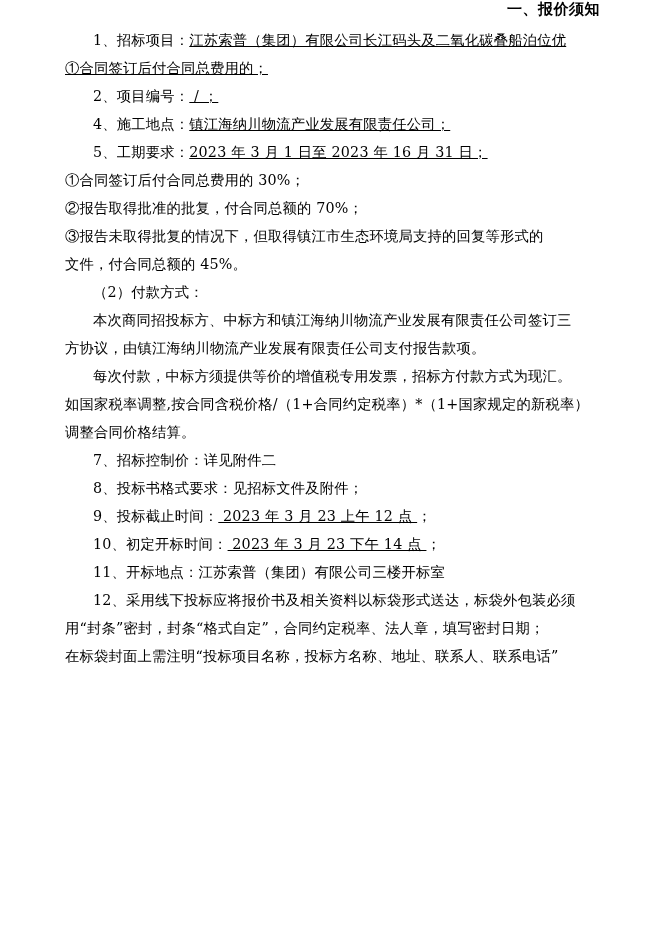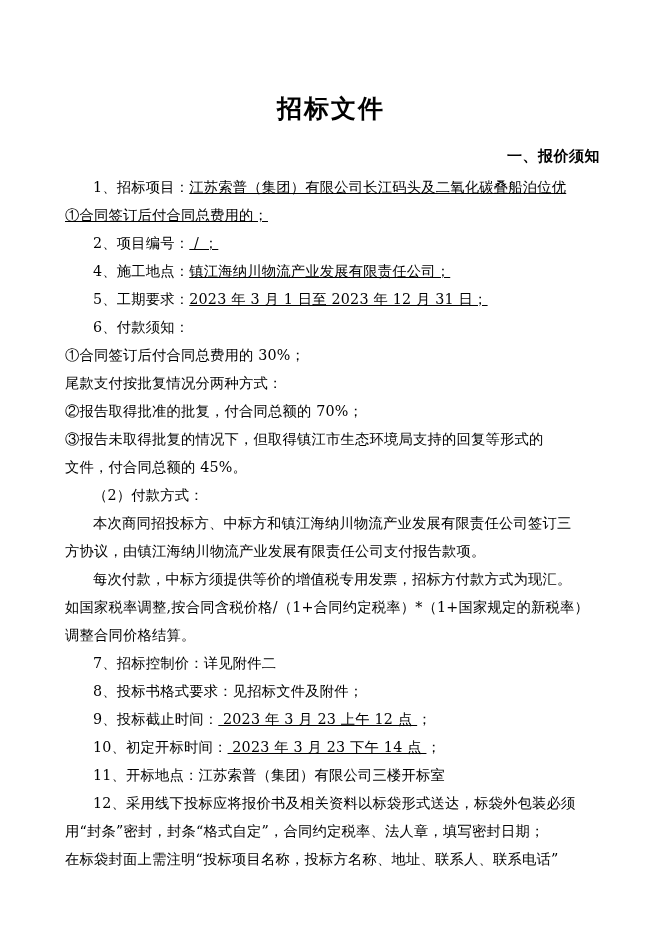--- a/index.html
+++ b/index.html
@@ -50,37 +50,34 @@
   }
   .u {
     text-decoration: underline;
   }
 </style>
 </head>
 <body>
 
 <div class="page">
 
-  <div class="doc-title">招标文件</div>
 
   <div class="section-heading">一、报价须知</div>
 
   <p class="line indent"><span>1、招标项目：</span><span class="u">江苏索普（集团）有限公司长江码头及二氧化碳叠船泊位优</span></p>
   <p class="line"><span class="u">①合同签订后付合同总费用的；</span></p>
 
   <p class="line indent"><span>2、项目编号：</span><span class="u">       /        ；</span></p>
 
 
   <p class="line indent"><span>4、施工地点：</span><span class="u">镇江海纳川物流产业发展有限责任公司；</span></p>
 
-  <p class="line indent"><span>5、工期要求：</span><span class="u">2023 年 3 月 1 日至 2023 年 12 月 31 日；</span></p>
+  <p class="line indent"><span>5、工期要求：</span><span class="u">2023 年 3 月 1 日至 2023 年 16 月 31 日；</span></p>
 
-  <p class="line indent">6、付款须知：</p>
   <p class="line">①合同签订后付合同总费用的 30%；</p>
-  <p class="line">尾款支付按批复情况分两种方式：</p>
   <p class="line">②报告取得批准的批复，付合同总额的 70%；</p>
   <p class="line">③报告未取得批复的情况下，但取得镇江市生态环境局支持的回复等形式的</p>
   <p class="line">文件，付合同总额的 45%。</p>
   <p class="line indent">（2）付款方式：</p>
 
   <p class="line indent">本次商同招投标方、中标方和镇江海纳川物流产业发展有限责任公司签订三</p>
   <p class="line">方协议，由镇江海纳川物流产业发展有限责任公司支付报告款项。</p>
 
   <p class="line indent">每次付款，中标方须提供等价的增值税专用发票，招标方付款方式为现汇。</p>
   <p class="line">如国家税率调整,按合同含税价格/（1+合同约定税率）*（1+国家规定的新税率）</p>

